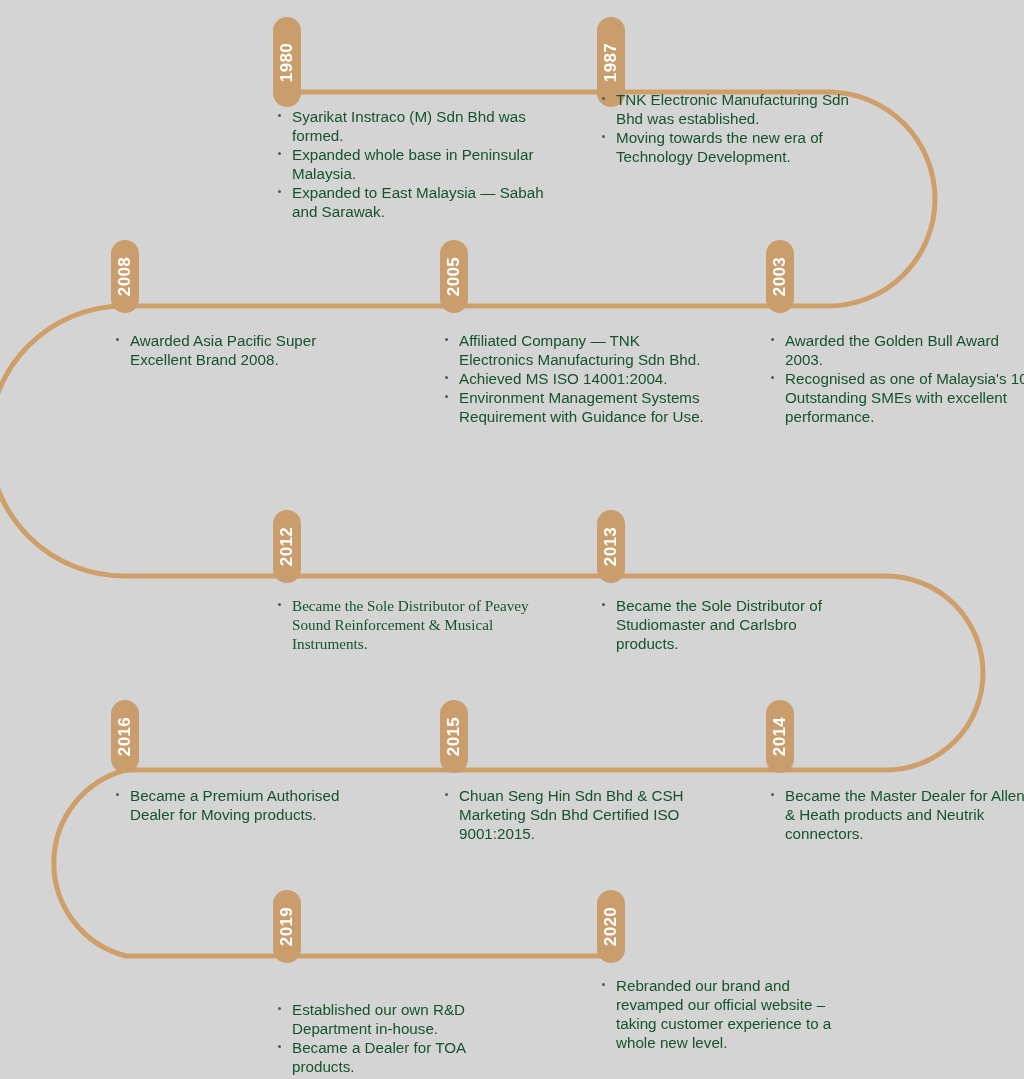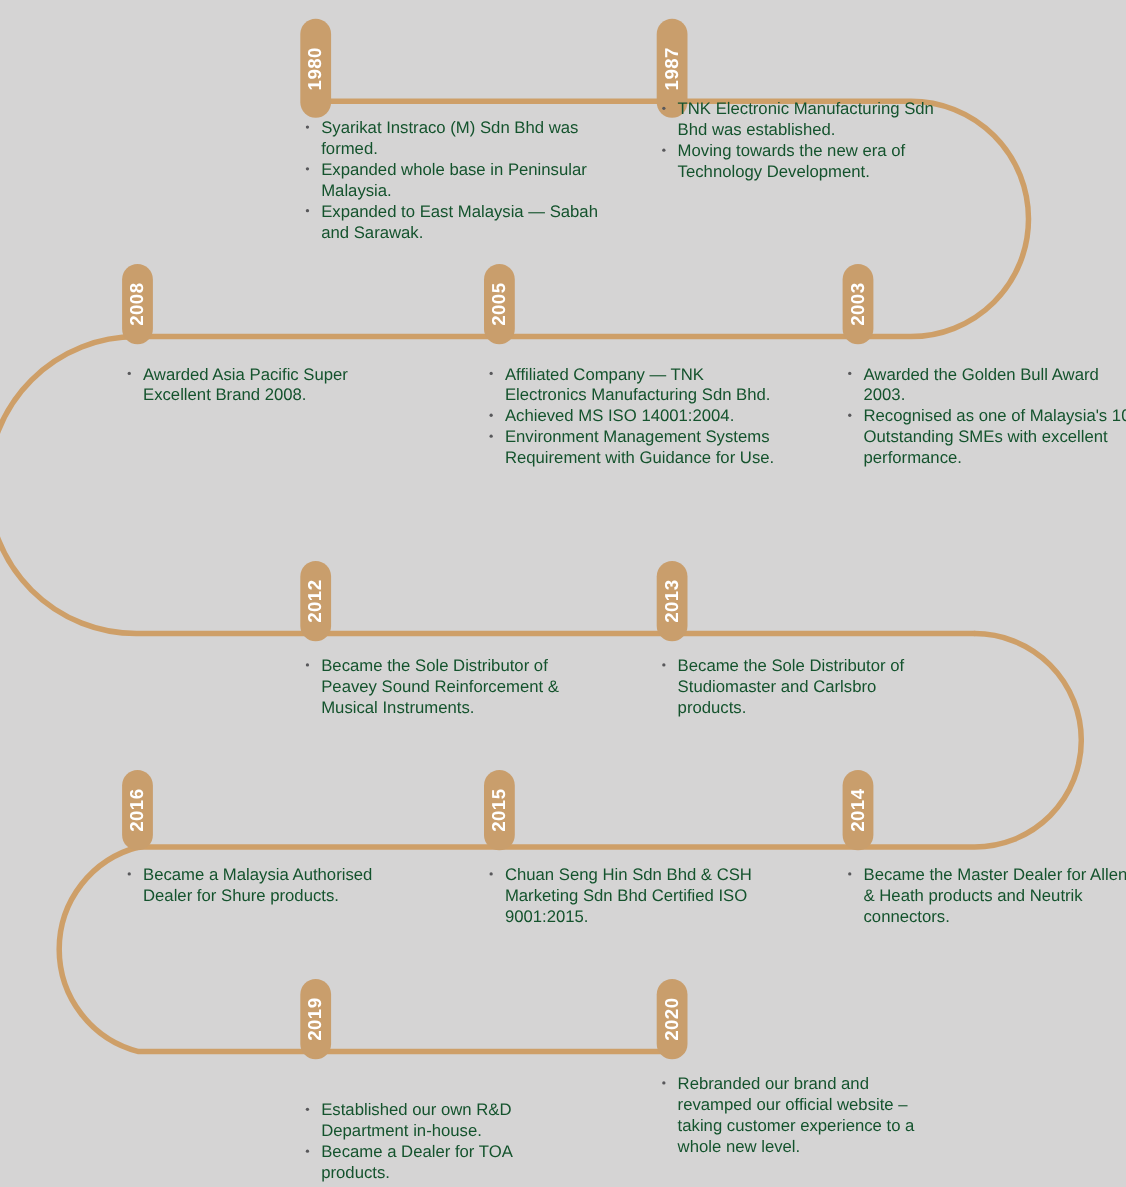--- a/index.html
+++ b/index.html
@@ -145,21 +145,21 @@
   </div>
   <div class="milestone" style="left:116px; top:331px; width:248px;">
     <ul>
       <li><span class="bullet-dot"></span><span>Awarded Asia Pacific Super Excellent Brand 2008.</span></li>
     </ul>
   </div>
 
   <div class="year-pill" style="left:273px; top:510px; height:73px;">
     <span class="year-label">2012</span>
   </div>
-  <div class="milestone" style="left:278px; top:596px; width:272px;">
+  <div class="milestone" style="left:278px; top:596px; width:272px;font-family:Liberation Serif, serif;">
     <ul>
       <li><span class="bullet-dot"></span><span>Became the Sole Distributor of Peavey Sound Reinforcement &amp; Musical Instruments.</span></li>
     </ul>
   </div>
 
   <div class="year-pill" style="left:597px; top:510px; height:73px;">
     <span class="year-label">2013</span>
   </div>
   <div class="milestone" style="left:602px; top:596px; width:258px;">
     <ul>
@@ -183,21 +183,21 @@
     <ul>
       <li><span class="bullet-dot"></span><span>Chuan Seng Hin Sdn Bhd &amp; CSH Marketing Sdn Bhd Certified ISO 9001:2015.</span></li>
     </ul>
   </div>
 
   <div class="year-pill" style="left:111px; top:700px; height:73px;">
     <span class="year-label">2016</span>
   </div>
   <div class="milestone" style="left:116px; top:786px; width:254px;">
     <ul>
-      <li><span class="bullet-dot"></span><span>Became a Malaysia Authorised Dealer for Shure products.</span></li>
+      <li><span class="bullet-dot"></span><span>Became a Premium Authorised Dealer for Moving products.</span></li>
     </ul>
   </div>
 
   <div class="year-pill" style="left:273px; top:890px; height:73px;">
     <span class="year-label">2019</span>
   </div>
   <div class="milestone" style="left:278px; top:1000px; width:240px;">
     <ul>
       <li><span class="bullet-dot"></span><span>Established our own R&amp;D Department in-house.</span></li>
       <li><span class="bullet-dot"></span><span>Became a Dealer for TOA products.</span></li>

